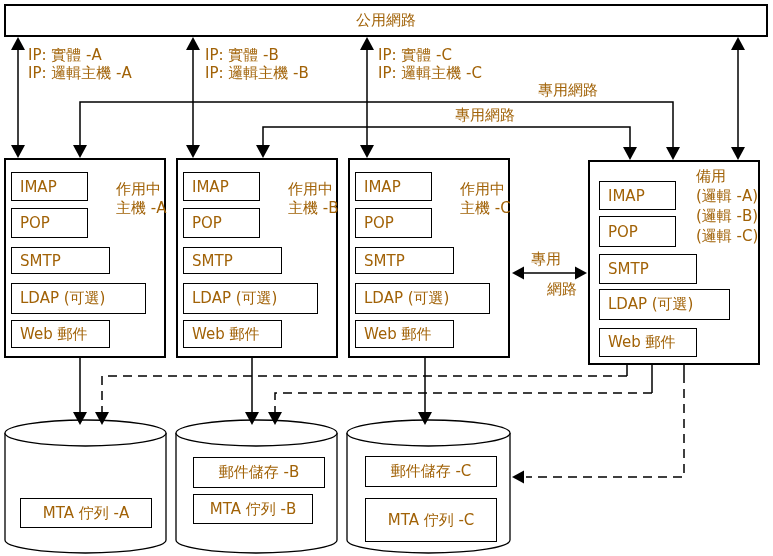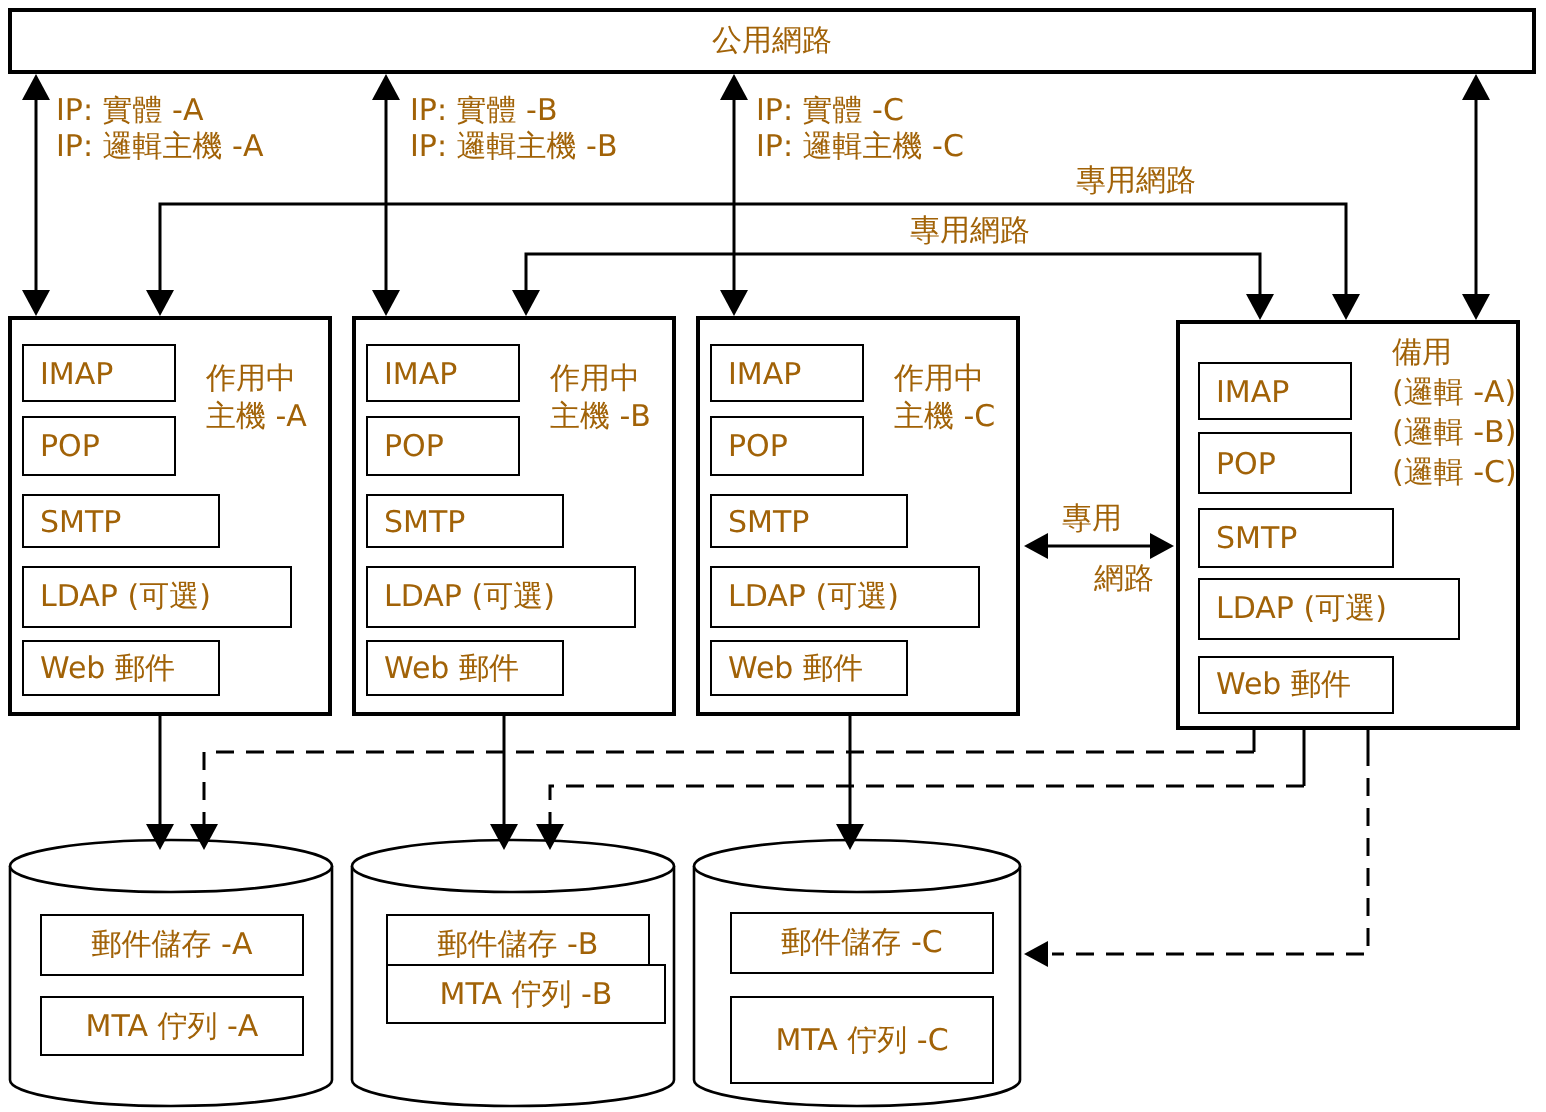--- a/index.html
+++ b/index.html
@@ -5,21 +5,21 @@
   html,body{margin:0;padding:0;background:#fff;}
   .canvas{position:relative;width:773px;height:556px;background:#fff;
           font-family:"DejaVu Sans",sans-serif;color:#a16207;font-size:15px;overflow:hidden;}
   .overlay{position:absolute;left:0;top:0;pointer-events:none;}
   .box{position:absolute;background:#fff;border:2px solid #000;box-sizing:border-box;}
   .svc{position:absolute;background:#fff;border:1px solid #000;box-sizing:border-box;
        display:flex;align-items:center;padding-left:8px;white-space:nowrap;}
   .storebox{position:absolute;background:#fff;border:1px solid #000;box-sizing:border-box;
        display:flex;align-items:center;justify-content:center;white-space:nowrap;}
   .iplabel{position:absolute;line-height:18px;white-space:nowrap;}
-  .hostname{position:absolute;line-height:19px;white-space:nowrap;}
+  .hostname{position:absolute;line-height:19px;white-space:nowrap;margin-left:13px;}
   .backupname{position:absolute;line-height:20px;white-space:nowrap;margin-left:15px;}
   .netlabel{position:absolute;white-space:nowrap;}
   .title{position:absolute;left:0;top:0;width:100%;height:100%;
          display:flex;align-items:center;justify-content:center;}
 </style>
 </head>
 <body>
 
 <div class="canvas">
 
@@ -155,20 +155,19 @@
     <div class="svc" style="left:9px;top:127px;width:131px;height:31px;">LDAP (可選)</div>
     <div class="svc" style="left:9px;top:166px;width:98px;height:29px;">Web 郵件</div>
     <div class="backupname" style="left:91px;top:4px;">
       <div>備用</div>
       <div>(邏輯 -A)</div>
       <div>(邏輯 -B)</div>
       <div>(邏輯 -C)</div>
     </div>
   </div>
 
-  <div class="storebox" style="left:20px;top:457px;width:132px;height:31px;">郵件儲存 -A</div>
   <div class="storebox" style="left:20px;top:498px;width:132px;height:30px;">MTA 佇列 -A</div>
   <div class="storebox" style="left:193px;top:457px;width:132px;height:31px;">郵件儲存 -B</div>
-  <div class="storebox" style="left:193px;top:482px;width:140px;height:30px;">MTA 佇列 -B</div>
+  <div class="storebox" style="left:193px;top:494px;width:120px;height:30px;">MTA 佇列 -B</div>
   <div class="storebox" style="left:365px;top:456px;width:132px;height:31px;">郵件儲存 -C</div>
   <div class="storebox" style="left:365px;top:498px;width:132px;height:44px;">MTA 佇列 -C</div>
 
 </div>
 
 </body></html>

